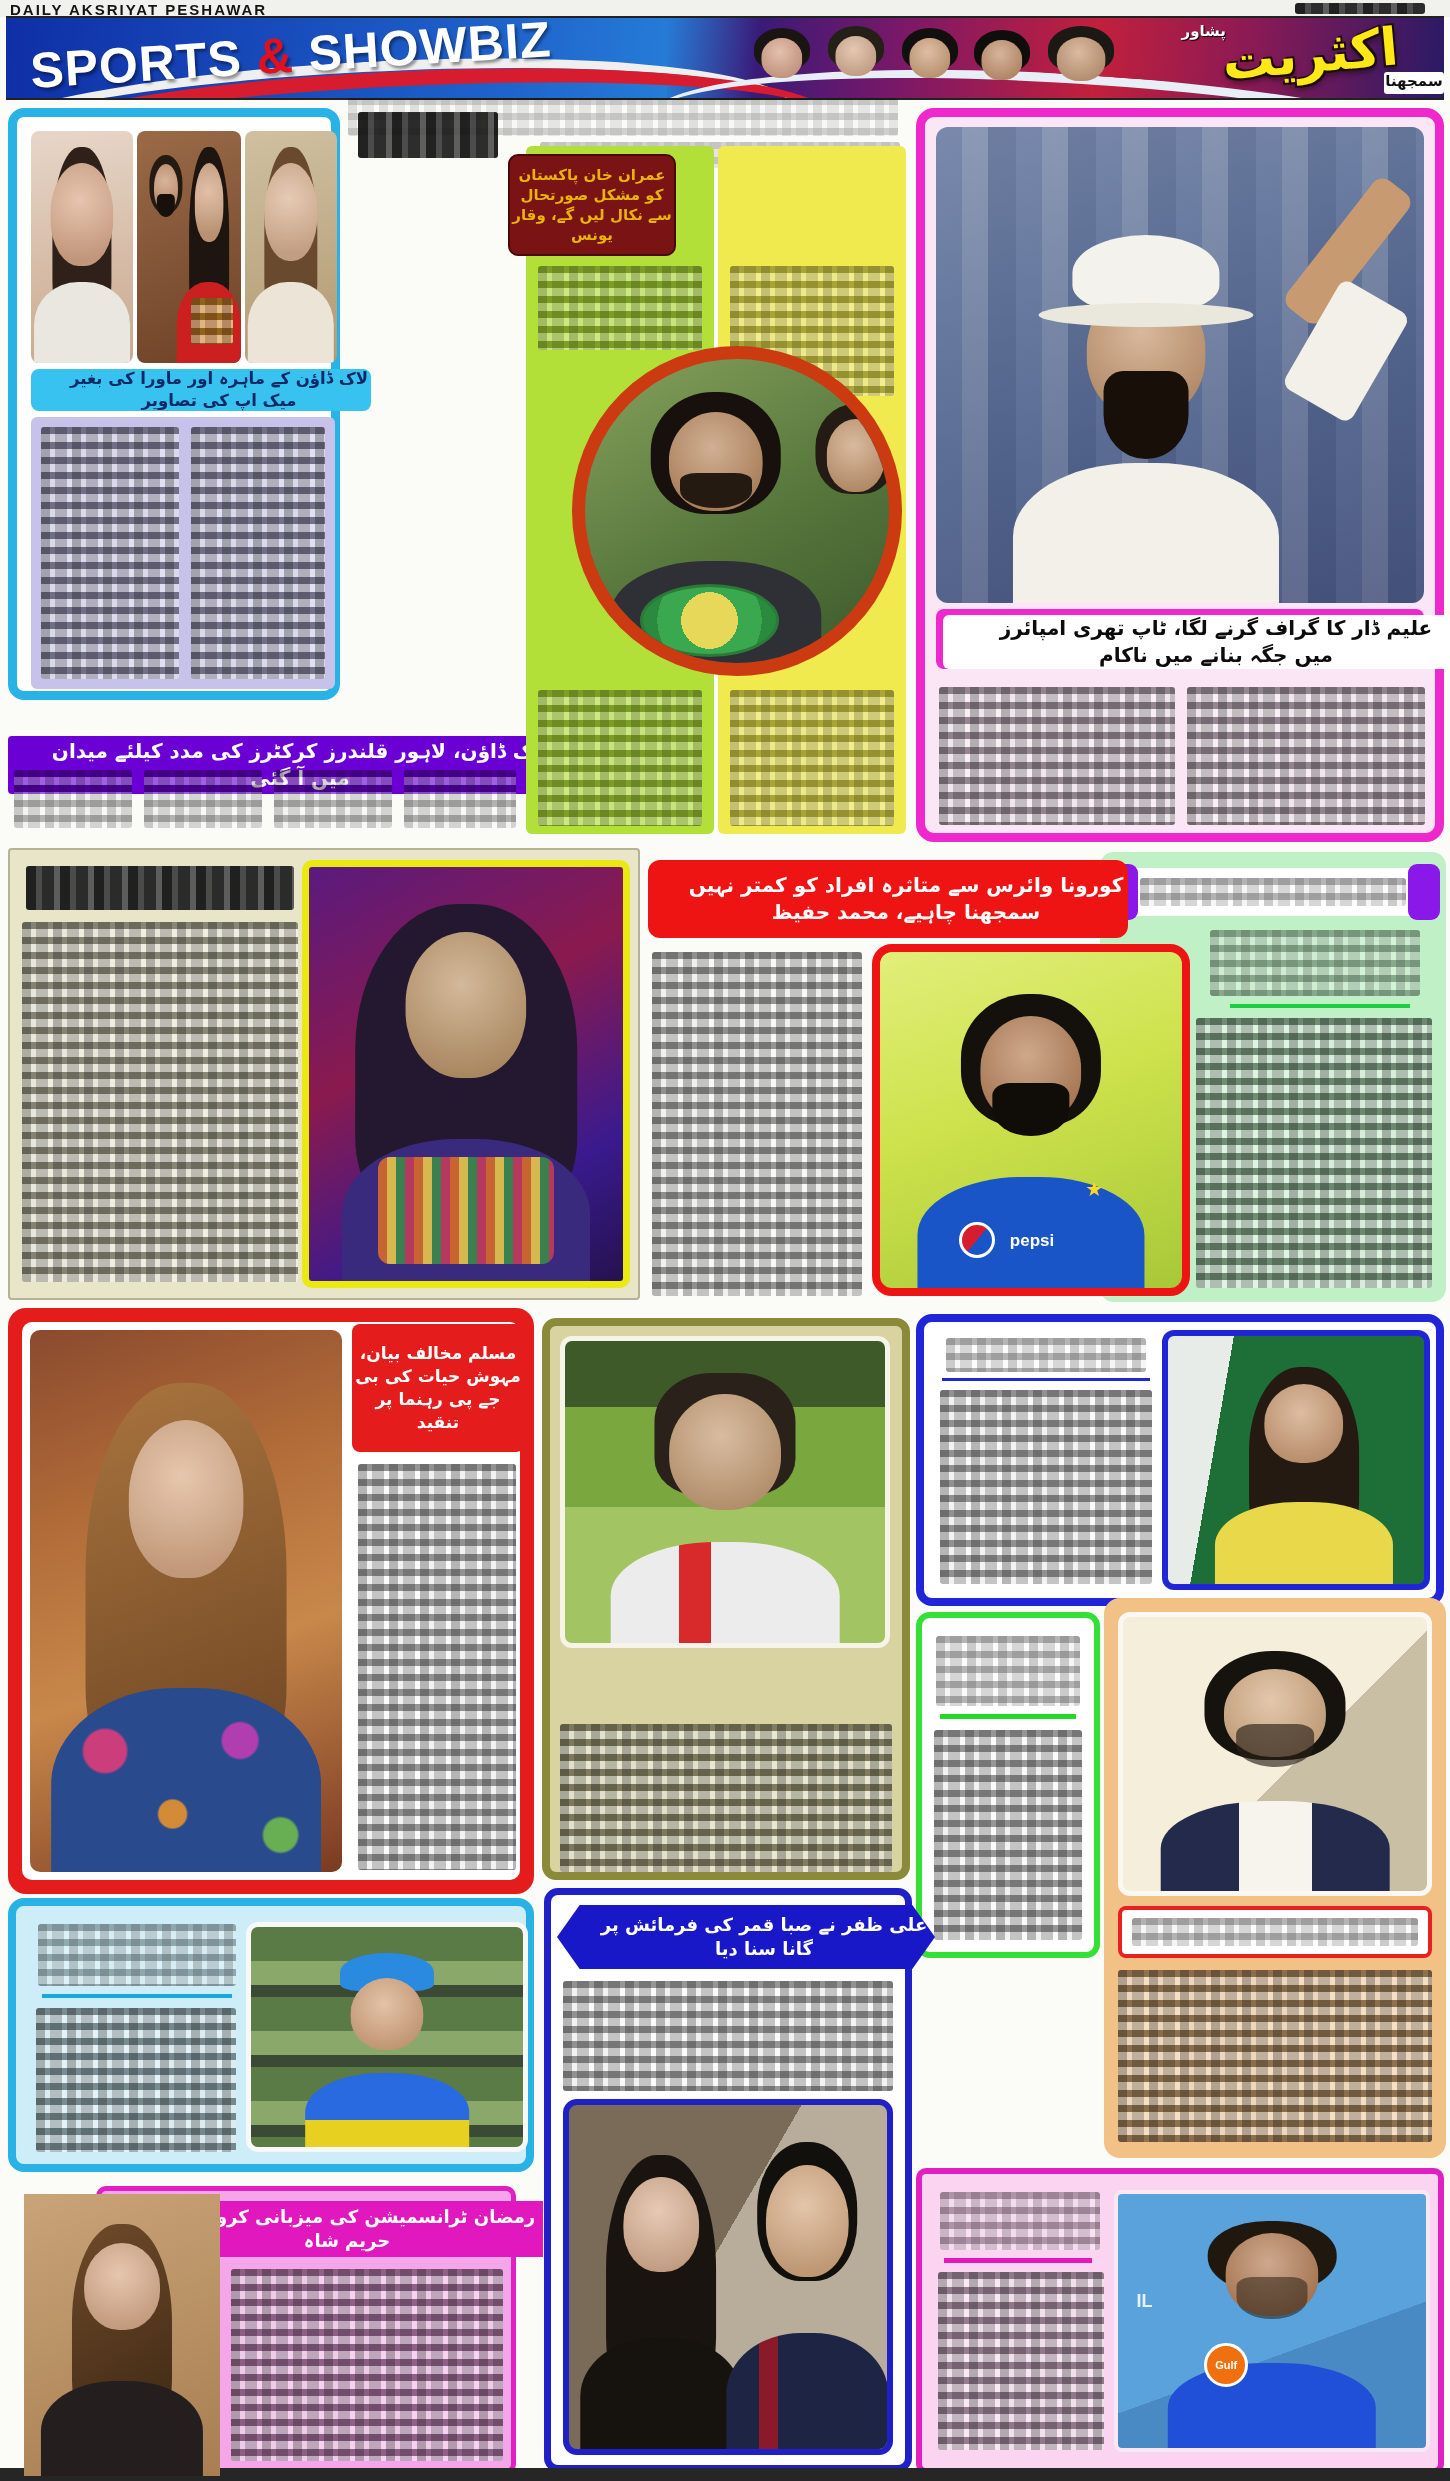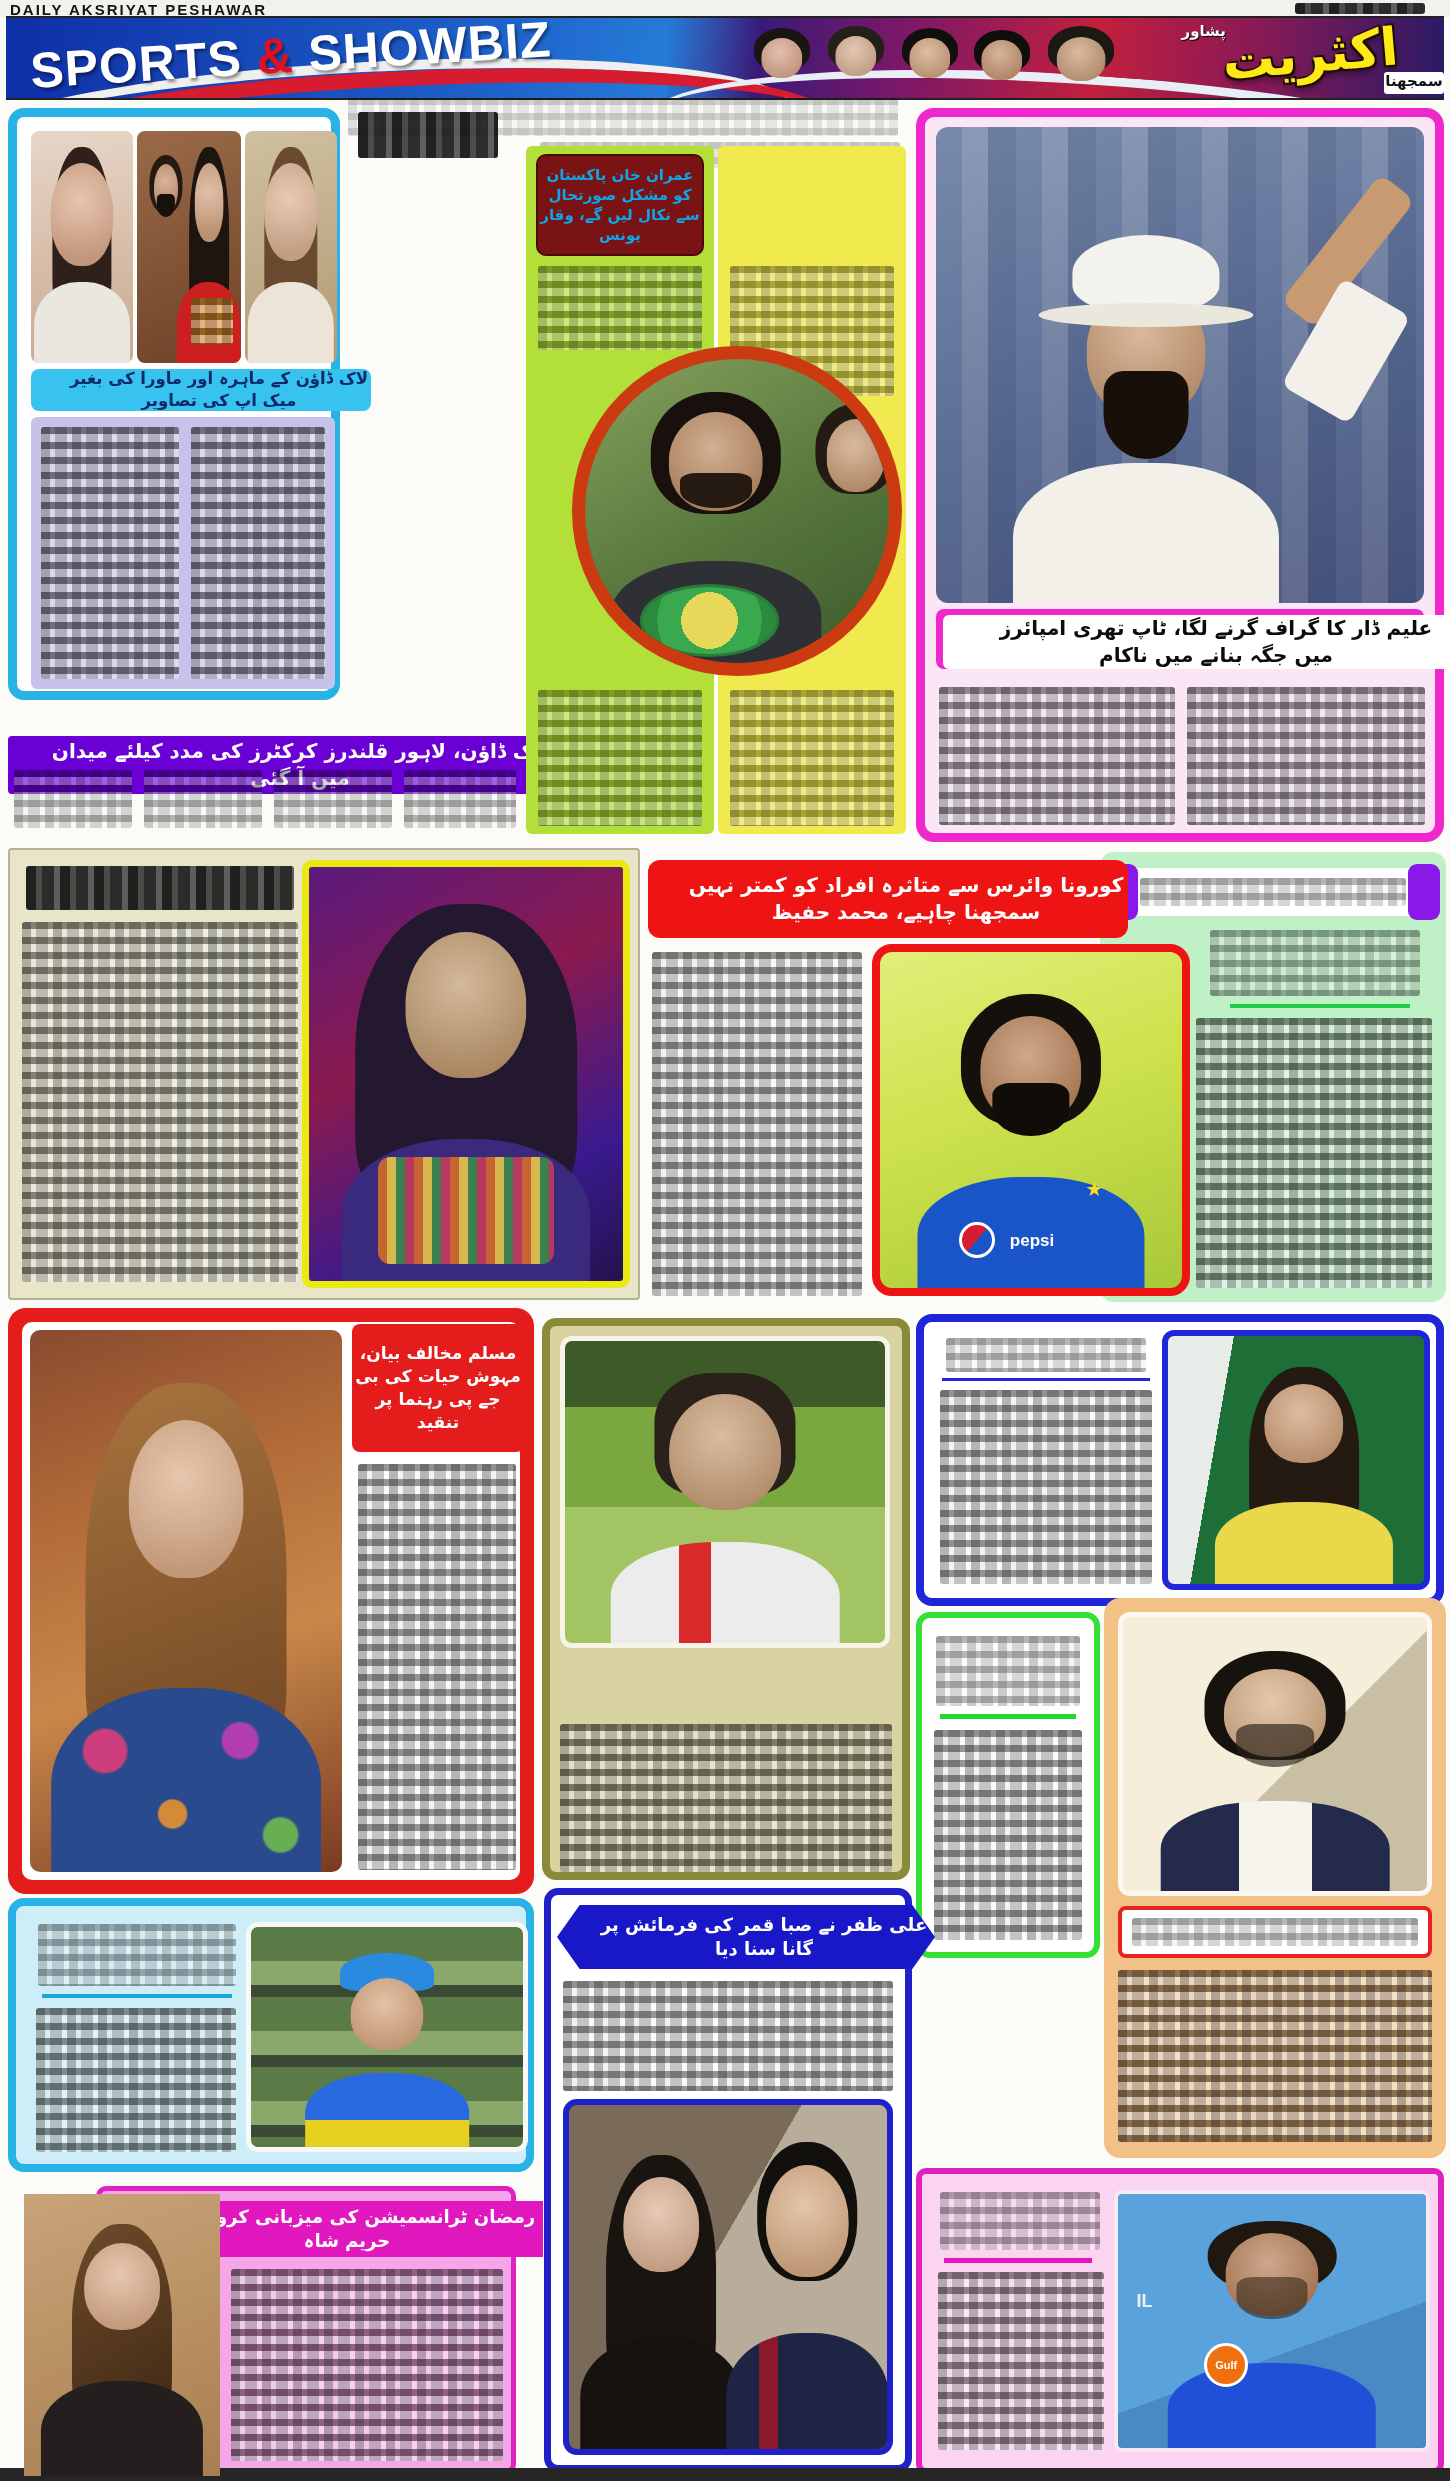--- a/index.html
+++ b/index.html
@@ -145,21 +145,21 @@
   </div>
 
   <div class="abs urdu hl center" style="left:8px;top:736px;width:512px;height:58px;background:#6a00d4;color:#fff;font-size:20px;border-radius:4px;">لاک ڈاؤن، لاہور قلندرز کرکٹرز کی مدد کیلئے میدان میں آ گئی</div>
   <div class="abs px mid" style="left:14px;top:770px;width:118px;height:58px;"></div>
   <div class="abs px mid" style="left:144px;top:770px;width:118px;height:58px;"></div>
   <div class="abs px mid" style="left:274px;top:770px;width:118px;height:58px;"></div>
   <div class="abs px mid" style="left:404px;top:770px;width:112px;height:58px;"></div>
 
   <div class="abs" style="left:526px;top:146px;width:188px;height:688px;background:#b2e038;border-radius:6px;"></div>
   <div class="abs" style="left:718px;top:146px;width:188px;height:688px;background:#f0ea4e;border-radius:6px;"></div>
-  <div class="abs urdu hl center" style="left:536px;top:154px;width:168px;height:102px;background:#7a1414;border:2px solid #4a0808;border-radius:10px;color:#0ea5e9;font-size:15px;box-sizing:border-box;padding:2px;">عمران خان پاکستان کو مشکل صورتحال سے نکال لیں گے، وقار یونس</div>
+  <div class="abs urdu hl center" style="left:508px;top:154px;width:168px;height:102px;background:#7a1414;border:2px solid #4a0808;border-radius:10px;color:#eab308;font-size:15px;box-sizing:border-box;padding:2px;">عمران خان پاکستان کو مشکل صورتحال سے نکال لیں گے، وقار یونس</div>
   <div class="abs px mid" style="left:538px;top:266px;width:164px;height:84px;"></div>
   <div class="abs px mid" style="left:730px;top:266px;width:164px;height:130px;"></div>
 
   <div class="abs" style="left:572px;top:346px;width:330px;height:330px;border-radius:50%;border:13px solid #cc3a12;box-sizing:border-box;overflow:hidden;background:linear-gradient(150deg,#87a15c,#56763c 55%,#3c5a2c);">
     <div class="portrait" style="left:6%;top:4%;width:74%;height:96%;--skin:#bd8d64;--hair:#17100c;--shirt:#2e3036;">
       <i class="p-hair"></i>
         <i class="p-face"></i>
         <i class="p-beard" style="--beard:#241a12;height:12%;"></i>
         <i class="p-body"></i>
     </div>

